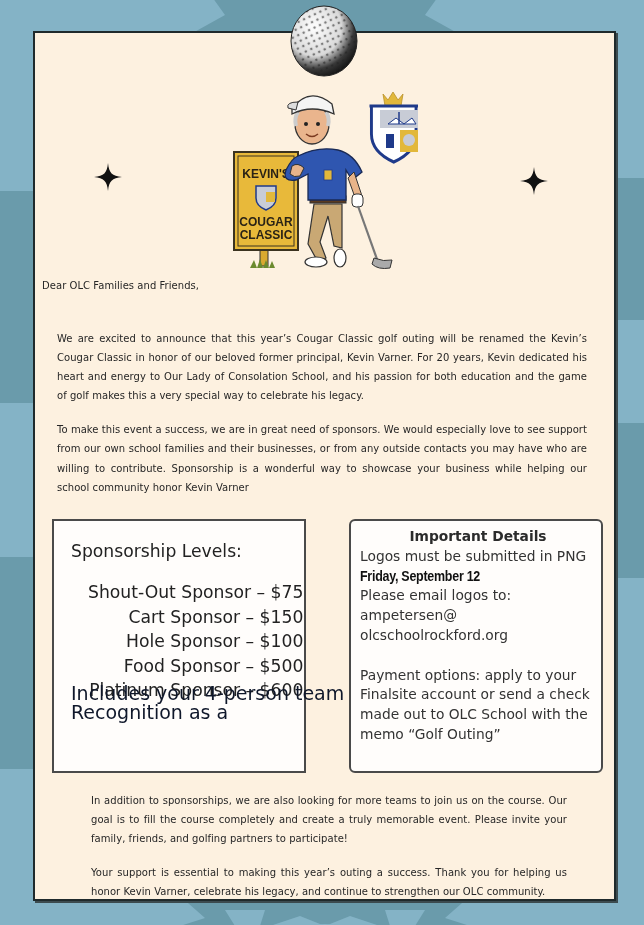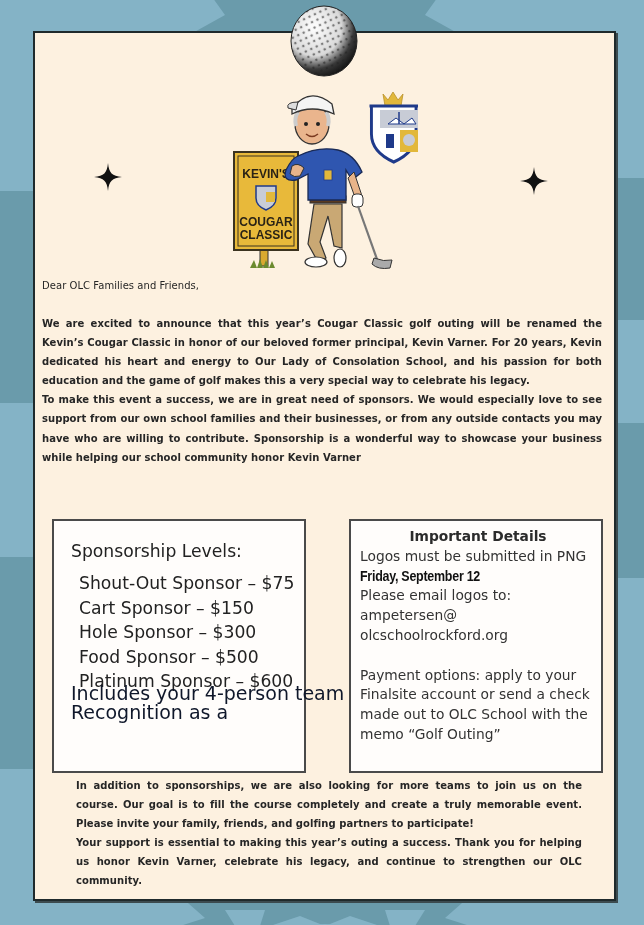--- a/index.html
+++ b/index.html
@@ -15,30 +15,30 @@
     background: #fdf1e0; border: 2px solid #1f2a2c;
     box-shadow: 2px 2px 0 #3c4b4f;
   }
   .ball { position: absolute; left: 287px; top: 4px; width: 74px; height: 74px; z-index: 5; }
   .star { position: absolute; width: 28px; height: 28px; }
   .illus { position: absolute; left: 228px; top: 86px; width: 200px; height: 188px; }
   .text {
     position: absolute; color: #262626; font-size: 10px; line-height: 19.1px;
     text-align: justify; letter-spacing: 0.05px;
   }
-  .text p { margin: 0; font-weight: bold; }
+  .text p { margin: 15px; }
   .greeting { left: 42px; top: 276px; width: 560px; }
   .body1 { left: 42px; top: 314px; width: 560px; }
   .box {
     position: absolute; background: #fffdfb; border: 2px solid #4a4a4a;
   }
   .box-left { left: 52px; top: 519px; width: 250px; height: 250px; }
-  .box-right { left: 349px; top: 519px; width: 250px; height: 250px; }
+  .box-right { left: 349px; top: 519px; width: 250px; height: 250px; border-radius: 6px; }
   .lev-title { position: absolute; left: 17px; top: 18px; font-size: 17.2px; color: #222; line-height: 24px; white-space: nowrap; }
-  .lev-list { position: absolute; left: 17px; top: 42px; margin: 8px; padding: 0; list-style: none; }
+  .lev-list { position: absolute; left: 17px; top: 42px; margin: 17px; padding: 0; list-style: none; text-align: right; }
   .lev-list li { font-size: 17.2px; line-height: 24.5px; color: #222; white-space: nowrap; }
   .lev-note { position: absolute; left: 17px; top: 163px; font-size: 19px; line-height: 18.5px; color: #0f172a; }
   .lev-note div { white-space: nowrap; }
   .det { position: absolute; left: 9px; top: 6px; width: 236px; font-size: 13.8px; line-height: 19.8px; color: #333; font-family: "DejaVu Sans", sans-serif; }
   .det .ttl { text-align: center; font-weight: bold; color: #2b2b2b; }
   .det .date { font-weight: bold; font-family: "Liberation Sans", sans-serif; font-size: 14.5px; color: #111; letter-spacing: -0.3px; transform: scaleX(0.86); transform-origin: left; }
   .det .gap { height: 19.8px; }
   .body2 { left: 76px; top: 776px; width: 506px; }
 </style>
 </head>
@@ -143,21 +143,21 @@
 <div class="text body1">
   <p>We are excited to announce that this year’s Cougar Classic golf outing will be renamed the Kevin’s Cougar Classic in honor of our beloved former principal, Kevin Varner. For 20 years, Kevin dedicated his heart and energy to Our Lady of Consolation School, and his passion for both education and the game of golf makes this a very special way to celebrate his legacy.</p>
   <p>To make this event a success, we are in great need of sponsors. We would especially love to see support from our own school families and their businesses, or from any outside contacts you may have who are willing to contribute. Sponsorship is a wonderful way to showcase your business while helping our school community honor Kevin Varner</p>
 </div>
 
 <div class="box box-left">
   <div class="lev-title">Sponsorship Levels:</div>
   <ul class="lev-list">
     <li>Shout-Out Sponsor – $75</li>
     <li>Cart Sponsor – $150</li>
-    <li>Hole Sponsor – $300</li>
+    <li>Hole Sponsor – $100</li>
     <li>Food Sponsor – $500</li>
     <li>Platinum Sponsor – $600</li>
   </ul>
   <div class="lev-note">
     <div>Includes your 4-person team</div>
     <div>Recognition as a</div>
   </div>
 </div>
 
 <div class="box box-right">

